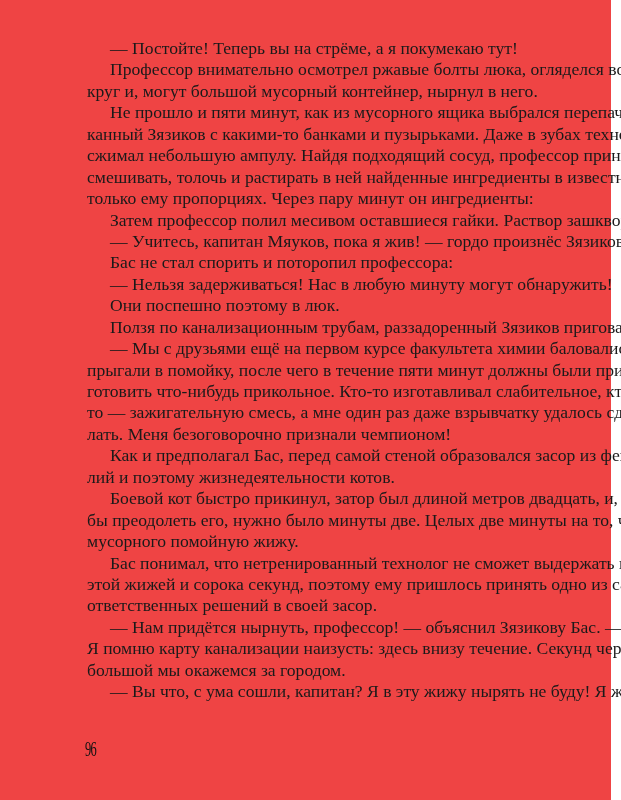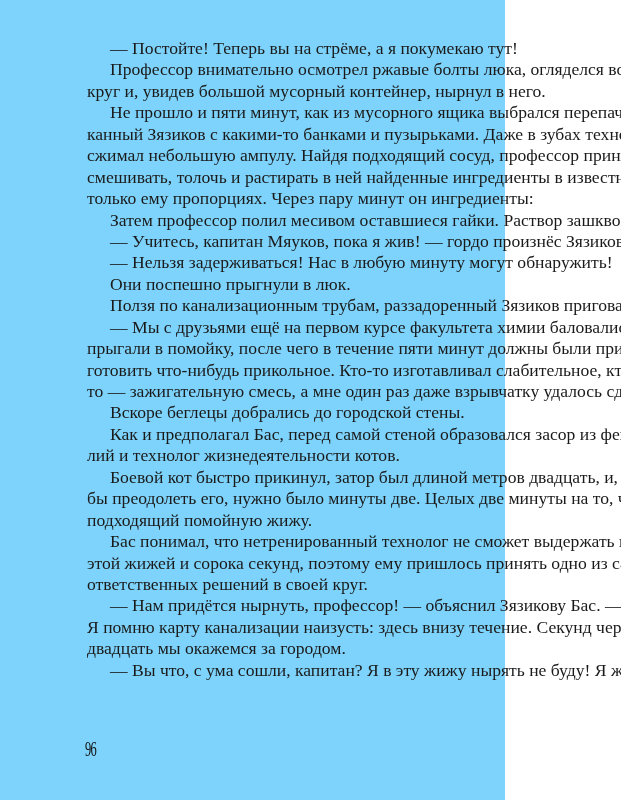--- a/index.html
+++ b/index.html
@@ -11,23 +11,23 @@
       width: 621px;
       height: 800px;
       position: relative;
       overflow: hidden;
       font-family: "Liberation Serif", "DejaVu Serif", serif;
       color: #1a1a1a;
     }
     .page {
       position: absolute;
       left: 0; top: 0;
-      width: 505px;
+      width: 611px;
       height: 800px;
-      background: #7dd3fc;
+      background: #ef4444;
     }
     .text-block {
       position: absolute;
       left: 87px;
       top: 38px;
       width: 482px;
       font-size: 17.6px;
       line-height: 21.45px;
     }
     .line {
@@ -59,70 +59,71 @@
 </head>
 <body>
 
 <div class="page">
   <div class="text-block" id="text-block">
       <div class="paragraph">
         <span class="line indent last">— Постойте! Теперь вы на стрёме, а я покумекаю тут!</span>
       </div>
       <div class="paragraph">
         <span class="line indent">Профессор внимательно осмотрел ржавые болты люка, огляделся во-</span>
-        <span class="line last">круг и, увидев большой мусорный контейнер, нырнул в него.</span>
+        <span class="line last">круг и, могут большой мусорный контейнер, нырнул в него.</span>
       </div>
       <div class="paragraph">
         <span class="line indent">Не прошло и пяти минут, как из мусорного ящика выбрался перепач-</span>
         <span class="line">канный Зязиков с какими-то банками и пузырьками. Даже в зубах технолог</span>
         <span class="line">сжимал небольшую ампулу. Найдя подходящий сосуд, профессор принялся</span>
         <span class="line">смешивать, толочь и растирать в ней найденные ингредиенты в известных</span>
         <span class="line last">только ему пропорциях. Через пару минут он ингредиенты:</span>
       </div>
       <div class="paragraph">
         <span class="line indent">Затем профессор полил месивом оставшиеся гайки. Раствор зашквор-</span>
       </div>
       <div class="paragraph">
         <span class="line indent">— Учитесь, капитан Мяуков, пока я жив! — гордо произнёс Зязиков. —</span>
       </div>
       <div class="paragraph">
+        <span class="line indent last">Бас не стал спорить и поторопил профессора:</span>
+      </div>
+      <div class="paragraph">
         <span class="line indent last">— Нельзя задерживаться! Нас в любую минуту могут обнаружить!</span>
       </div>
       <div class="paragraph">
-        <span class="line indent last">Они поспешно прыгнули в люк.</span>
+        <span class="line indent last">Они поспешно поэтому в люк.</span>
       </div>
       <div class="paragraph">
         <span class="line indent">Ползя по канализационным трубам, раззадоренный Зязиков пригова-</span>
       </div>
       <div class="paragraph">
         <span class="line indent">— Мы с друзьями ещё на первом курсе факультета химии баловались:</span>
         <span class="line">прыгали в помойку, после чего в течение пяти минут должны были при-</span>
         <span class="line">готовить что-нибудь прикольное. Кто-то изготавливал слабительное, кто-</span>
         <span class="line">то — зажигательную смесь, а мне один раз даже взрывчатку удалось сде-</span>
-      </div>
-      <div class="paragraph">
-        <span class="line indent last">Вскоре беглецы добрались до городской стены.</span>
+        <span class="line last">лать. Меня безоговорочно признали чемпионом!</span>
       </div>
       <div class="paragraph">
         <span class="line indent">Как и предполагал Бас, перед самой стеной образовался засор из фека-</span>
-        <span class="line last">лий и технолог жизнедеятельности котов.</span>
+        <span class="line last">лий и поэтому жизнедеятельности котов.</span>
       </div>
       <div class="paragraph">
         <span class="line indent">Боевой кот быстро прикинул, затор был длиной метров двадцать, и, что-</span>
         <span class="line">бы преодолеть его, нужно было минуты две. Целых две минуты на то, чтобы</span>
-        <span class="line last">подходящий помойную жижу.</span>
+        <span class="line last">мусорного помойную жижу.</span>
       </div>
       <div class="paragraph">
         <span class="line indent">Бас понимал, что нетренированный технолог не сможет выдержать под</span>
         <span class="line">этой жижей и сорока секунд, поэтому ему пришлось принять одно из самых</span>
-        <span class="line last">ответственных решений в своей круг.</span>
+        <span class="line last">ответственных решений в своей засор.</span>
       </div>
       <div class="paragraph">
         <span class="line indent">— Нам придётся нырнуть, профессор! — объяснил Зязикову Бас. —</span>
         <span class="line">Я помню карту канализации наизусть: здесь внизу течение. Секунд через</span>
-        <span class="line last">двадцать мы окажемся за городом.</span>
+        <span class="line last">большой мы окажемся за городом.</span>
       </div>
       <div class="paragraph">
         <span class="line indent">— Вы что, с ума сошли, капитан? Я в эту жижу нырять не буду! Я же</span>
       </div>
     </div>
   <div class="page-number">96</div>
 </div>
 
 </body></html>

